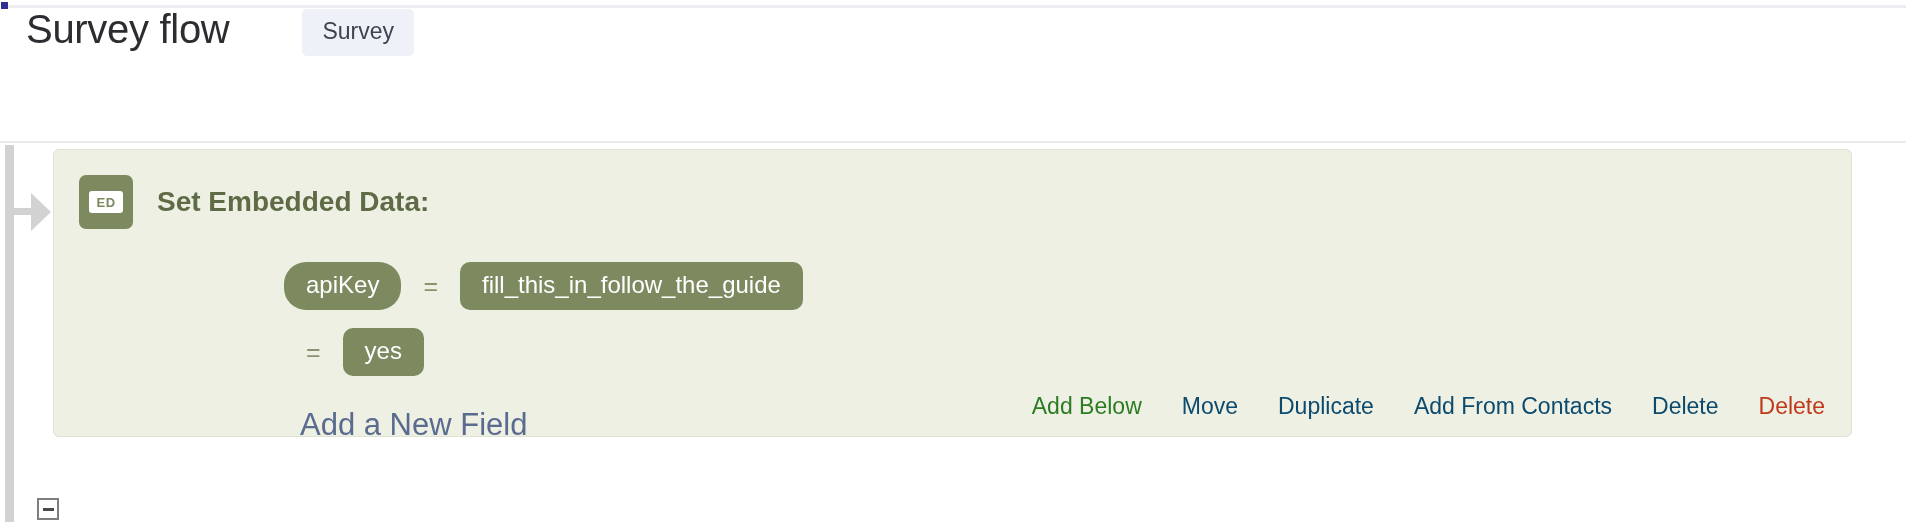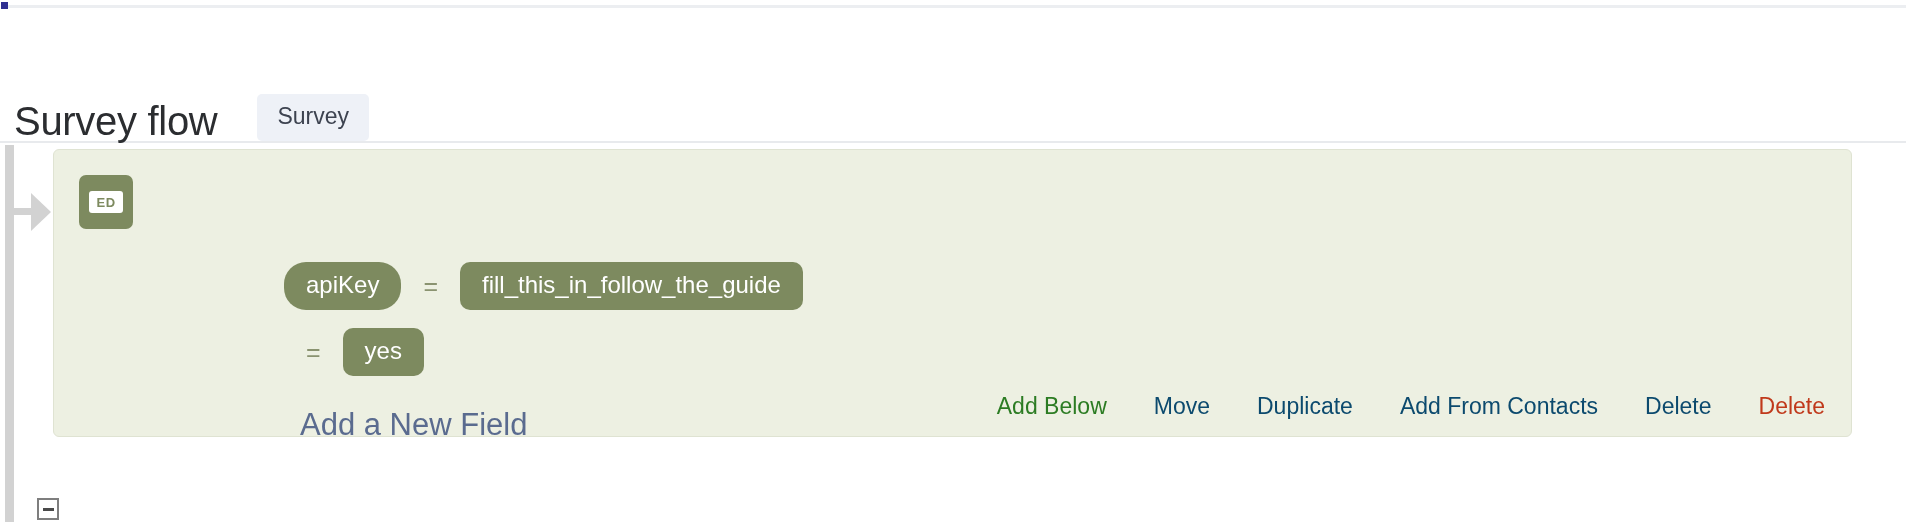--- a/index.html
+++ b/index.html
@@ -31,23 +31,24 @@
   }
 
   
   .header {
     position: absolute; top: 9px; left: 0;
     width: 1906px; height: 134px;
     background: #ffffff;
     border-bottom: 2px solid #e8eaed;
   }
   .header-inner {
-    display: flex; align-items: flex-end;
+    display: flex; align-items: flex-start;
     height: 100%;
-    padding-left: 14px;
+    padding-left: 26px;
+    gap: 33px;
   }
   .page-title {
     font-size: 40px;
     font-weight: 400;
     color: #2b2d30;
     letter-spacing: -0.3px;
     line-height: 1;
   }
   .status-badge {
     margin-left: 40px;
@@ -189,21 +190,21 @@
     cursor: pointer;
   }
 
   
   .card-actions {
     position: absolute;
     right: 26px;
     bottom: 18px;
     display: flex;
     align-items: flex-start;
-    gap: 7px;
+    gap: 0;
   }
   .action {
     font-size: 23px;
     line-height: 1;
     color: #0c4a6e;
     margin-left: 40px;
     cursor: pointer;
     white-space: nowrap;
   }
   .action.first { margin-left: 0; }
@@ -239,20 +240,21 @@
     <div class="collapse-toggle">
       <span></span>
     </div>
 
     <div class="ed-card">
 
       <div class="card-head">
         <div class="ed-icon">
           <div class="ed-icon-inner">ED</div>
         </div>
+        <div class="card-title">Set Embedded Data:</div>
       </div>
 
       <div class="fields">
 
         <div class="field-row">
           <div class="pill key">apiKey</div>
           <div class="eq">=</div>
           <div class="pill value">fill_this_in_follow_the_guide</div>
         </div>
 

